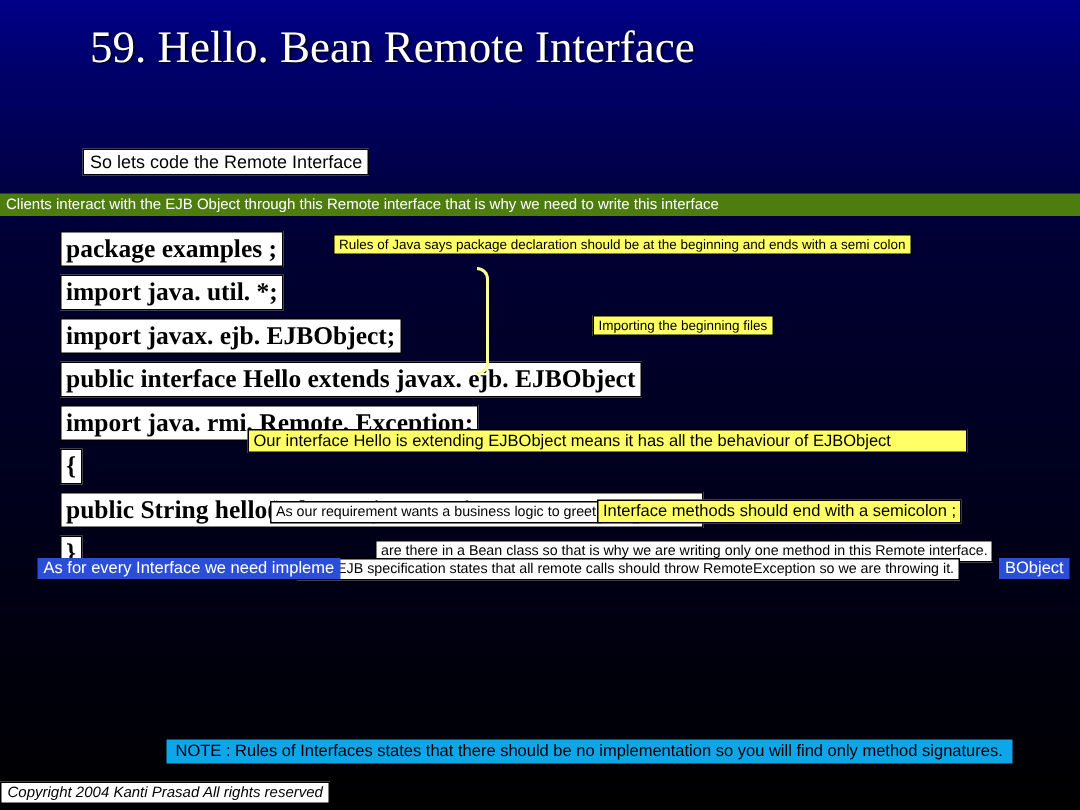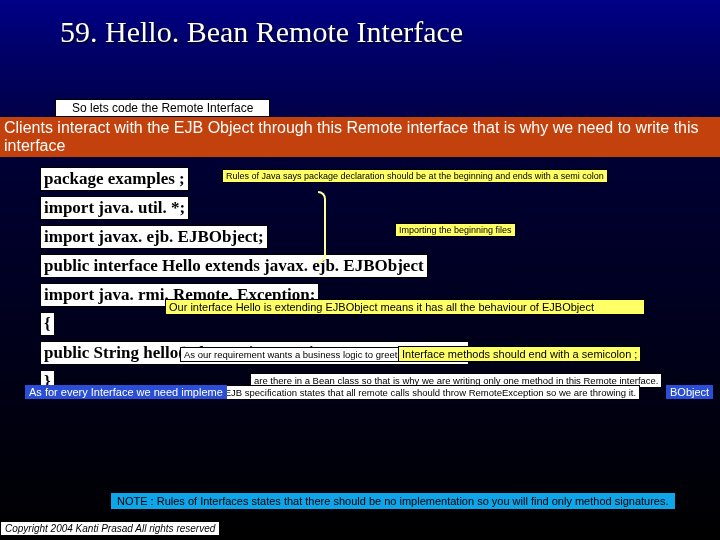--- a/index.html
+++ b/index.html
@@ -18,29 +18,30 @@
     font-weight: 400;
     padding: 15px 0 0 60px;
     text-shadow: 1px 1px 2px #000;
   }
   .intro {
     font-family: Arial, sans-serif;
     font-size: 12px;
     background: #fff;
     display: inline-block;
     margin: 50px 0 0 55px;
-    padding: 1px 16px;
+    padding: 1px 4px;
     border: 1px solid #000;
   }
   .blue-banner {
-    background: #c2410c;
+    background: #4d7c0f;
     color: #fff;
     font-family: Arial, sans-serif;
-    font-size: 16px;
+    font-size: 10px;
     padding: 2px 4px;
+    margin-top: 12px;
     width: 100%;
   }
   .code-area {
     position: relative;
     margin: 10px 0 0 40px;
     width: 572px;
   }
   .code-line {
     font-family: "Times New Roman", serif;
     font-weight: bold;

